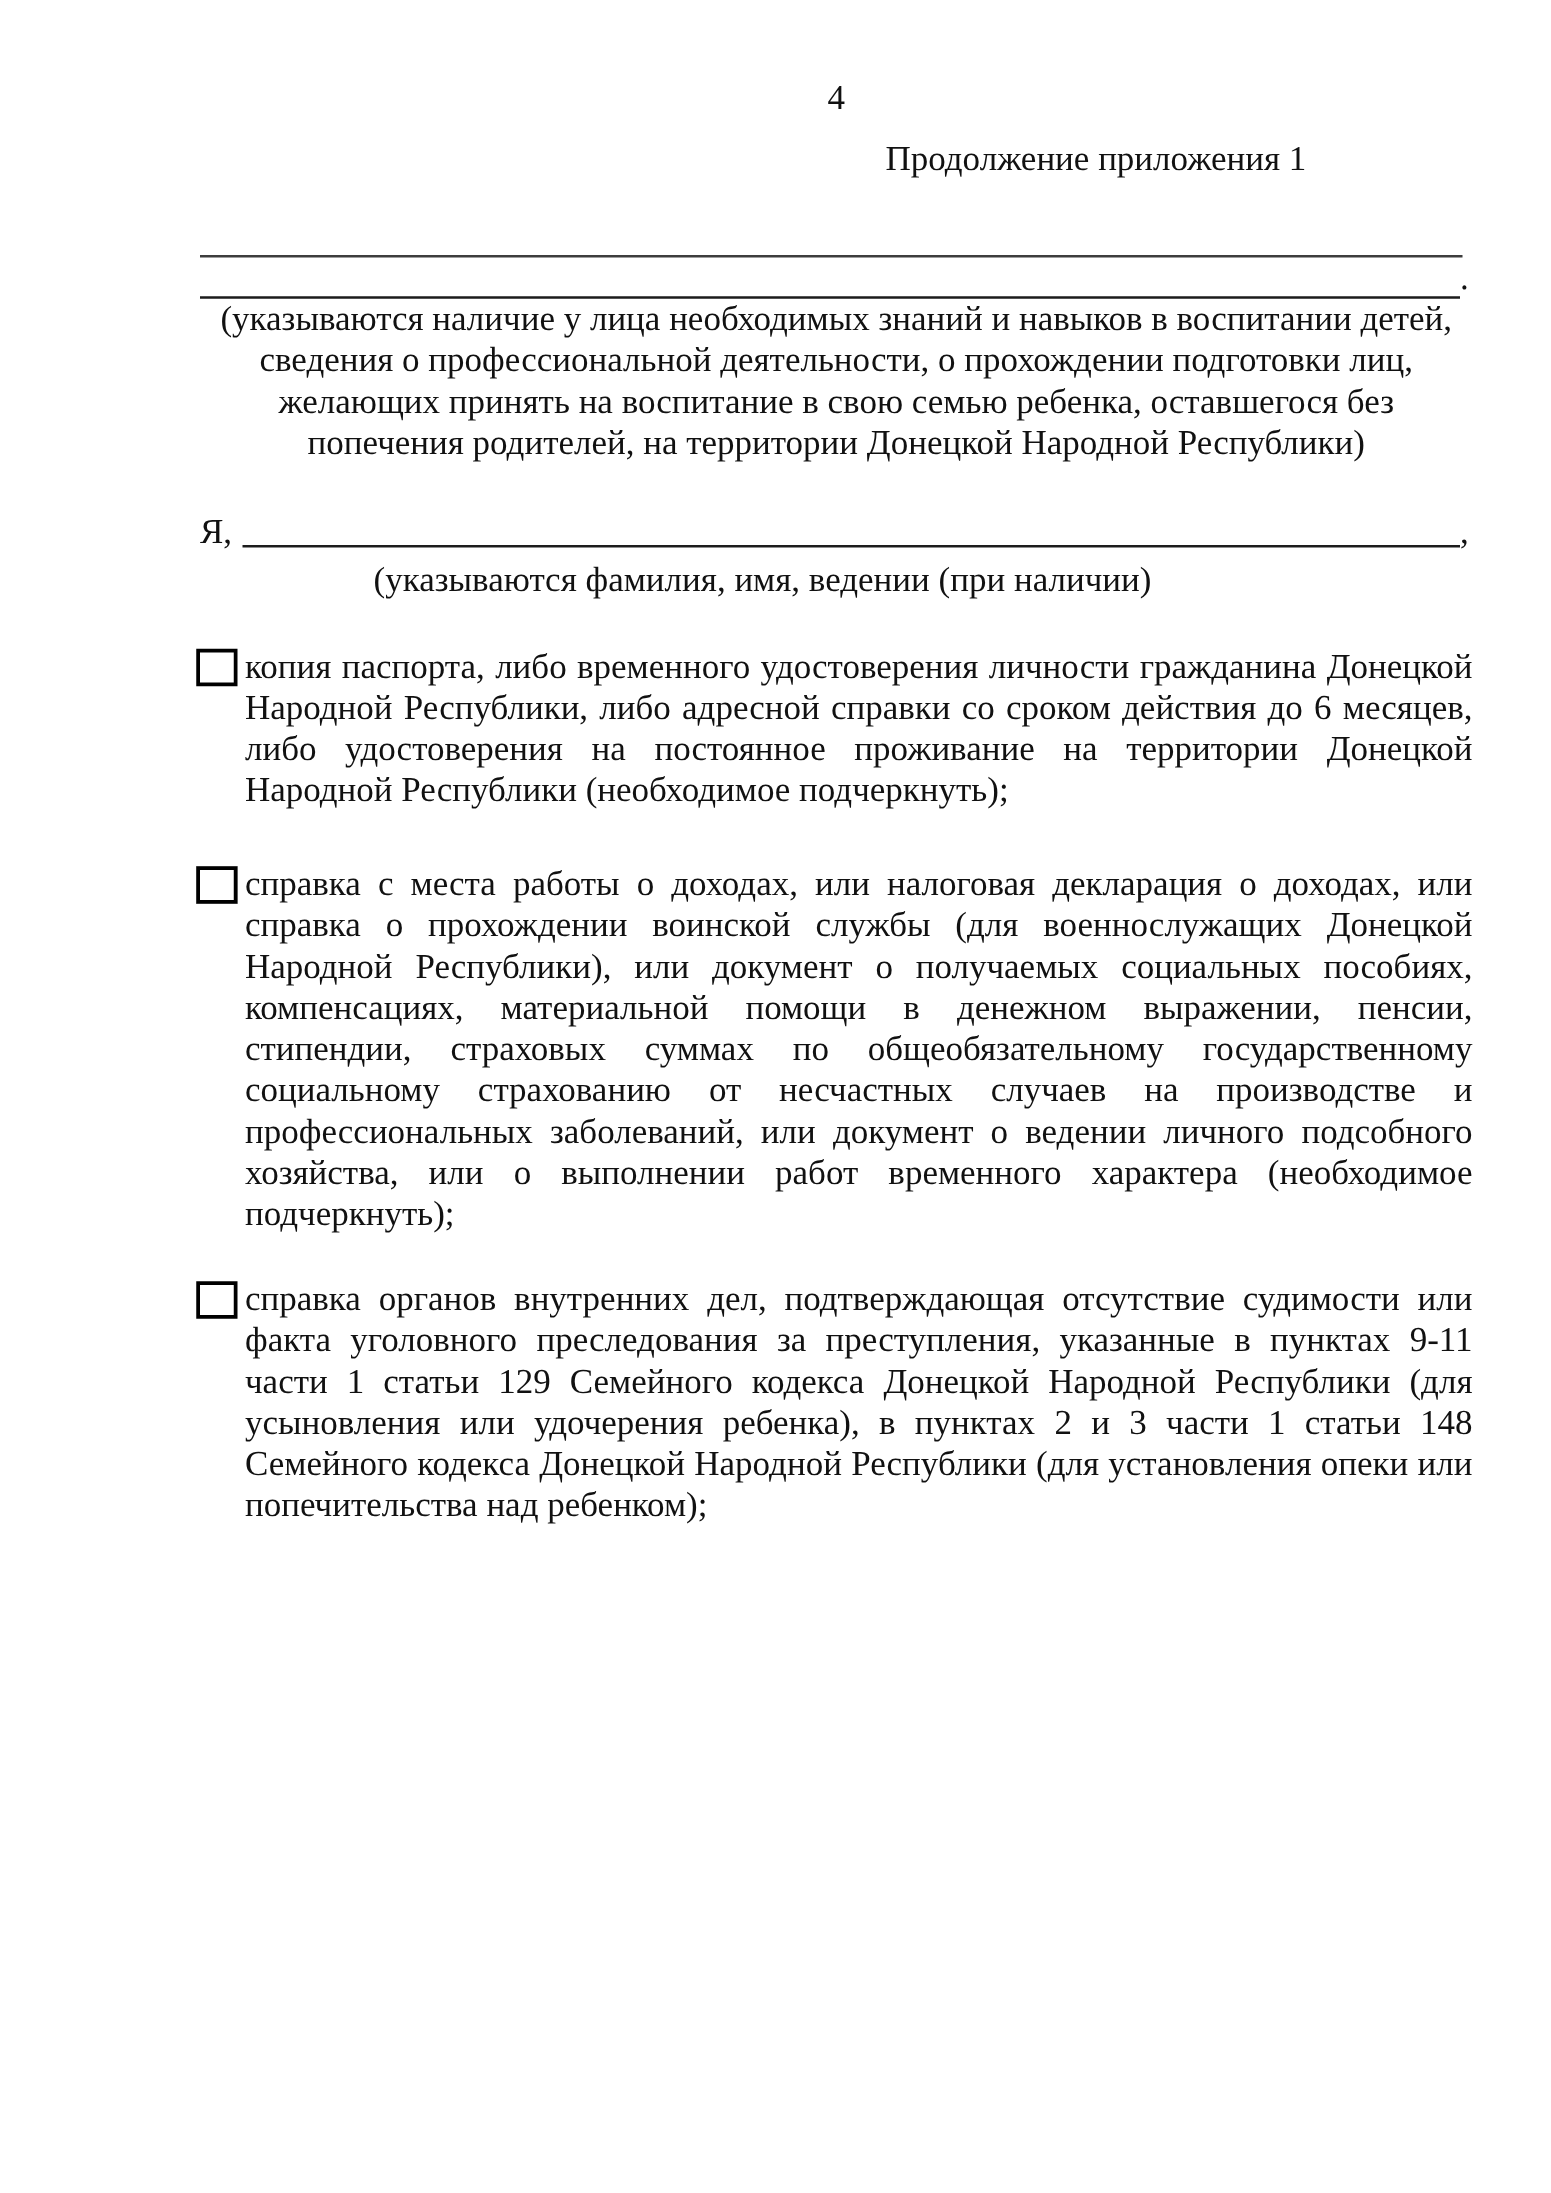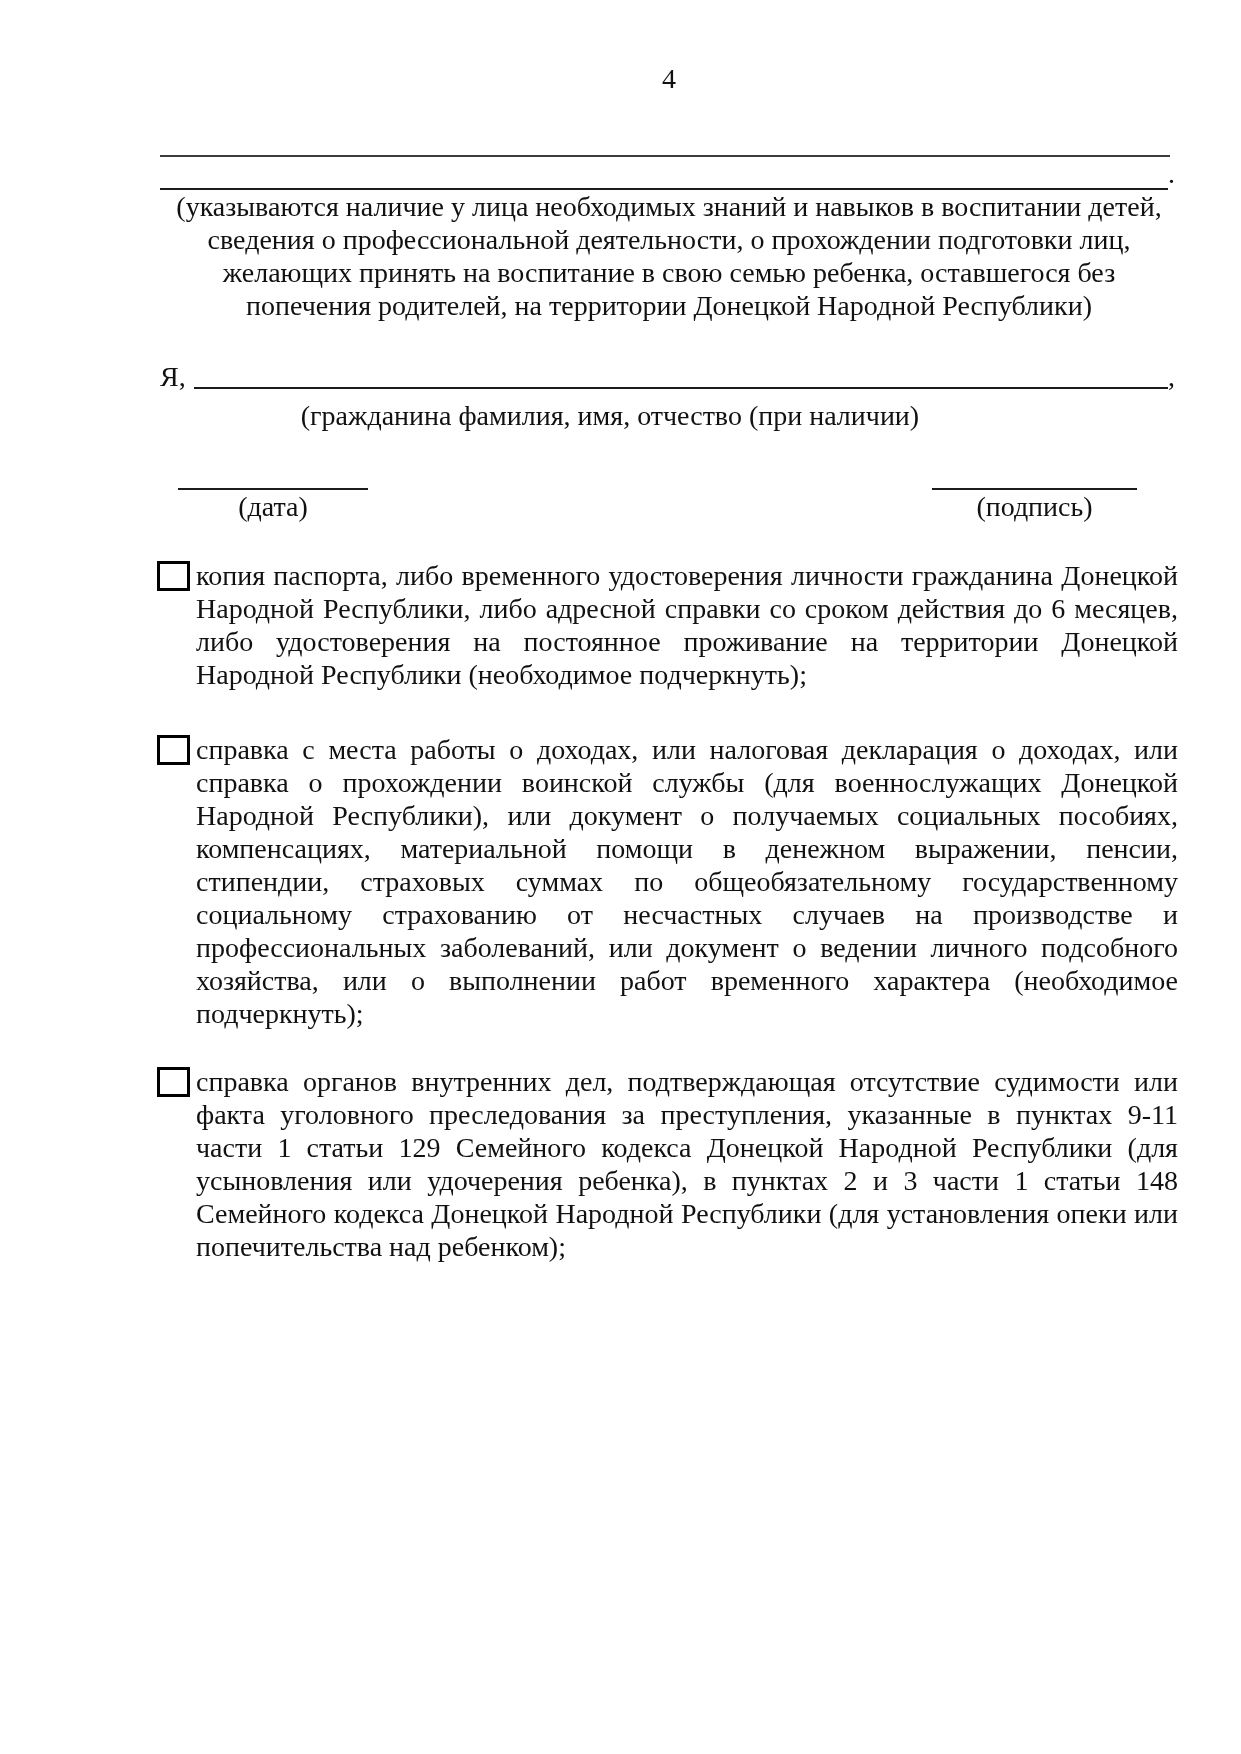--- a/index.html
+++ b/index.html
@@ -69,49 +69,40 @@
   }
 </style>
 </head>
 <body>
 
 <div class="page">
   <div class="content">
 
     <div class="page-number">4</div>
 
+    <div class="header-right">Продолжение приложения 1</div>
 
     <div class="fill-line-1"></div>
 
     <div class="fill-row">
       <span class="fill-line-2"></span>
       <span class="fill-period">.</span>
     </div>
 
     <div class="note-center">(указываются наличие у лица необходимых знаний и навыков в воспитании детей, сведения о профессиональной деятельности, о прохождении подготовки лиц, желающих принять на воспитание в свою семью ребенка, оставшегося без попечения родителей, на территории Донецкой Народной Республики)</div>
 
     <div class="ya-row">
       <span class="ya-prefix">Я,</span>
       <span class="write-line"></span>
       <span class="ya-comma">,</span>
     </div>
 
-    <div class="caption-center">(гражданина фамилия, имя, отчество (при наличии)</div>
+    <div class="caption-center">(указываются фамилия, имя, ведении (при наличии)</div>
 
 
-    <div class="sig-row">
-      <div class="sig-col date-col">
-        <div class="sig-line"></div>
-        <div class="sig-label">(дата)</div>
-      </div>
-      <div class="sig-col sign-col">
-        <div class="sig-line"></div>
-        <div class="sig-label">(подпись)</div>
-      </div>
-    </div>
 
 
     <div class="doc-item m1">
       <span class="checkbox"></span>
       <span>копия паспорта, либо временного удостоверения личности гражданина Донецкой Народной Республики, либо адресной справки со сроком действия до 6 месяцев, либо удостоверения на постоянное проживание на территории Донецкой Народной Республики (необходимое подчеркнуть);</span>
     </div>
 
     <div class="doc-item m2">
       <span class="checkbox"></span>
     </div>

